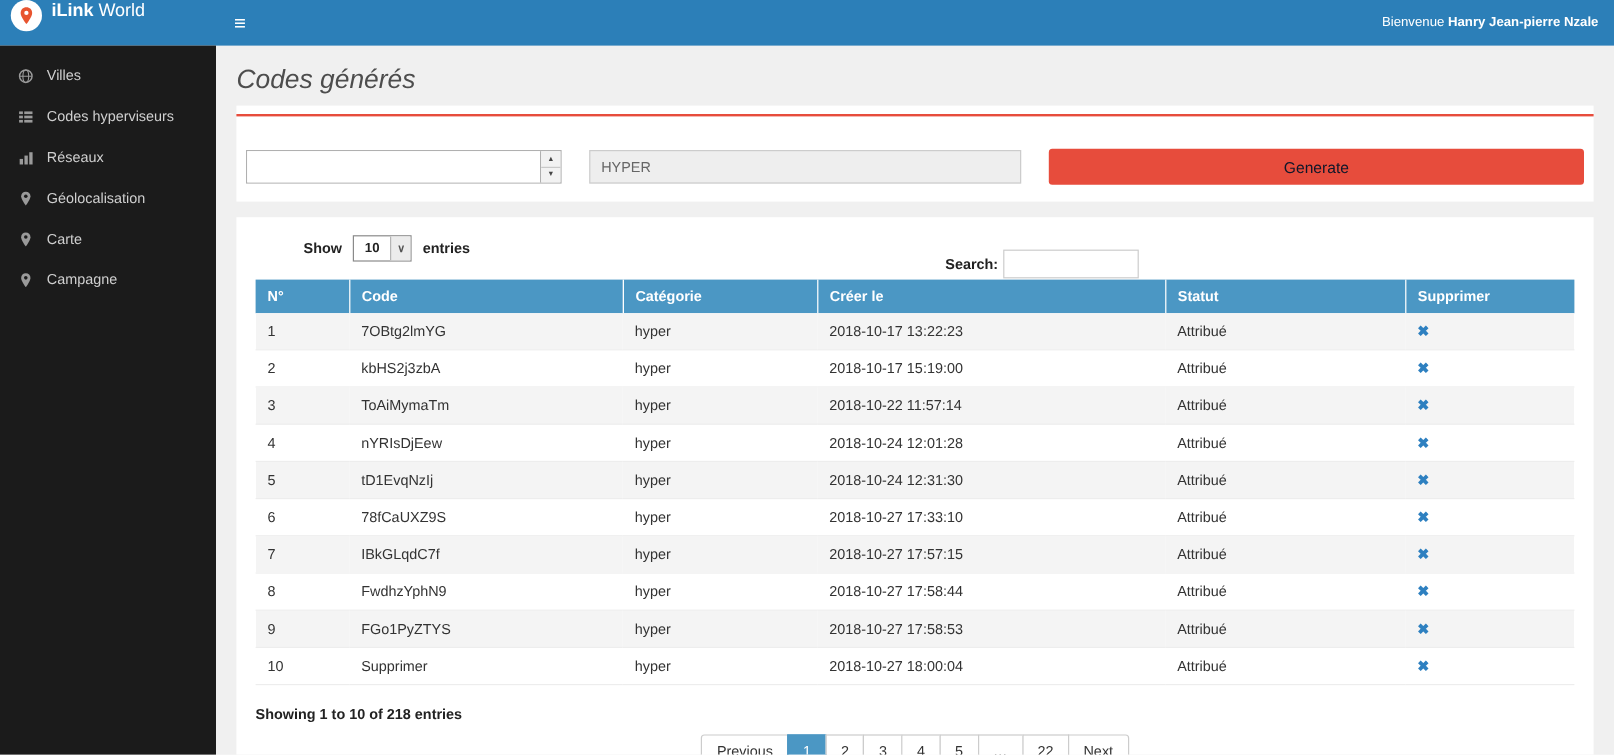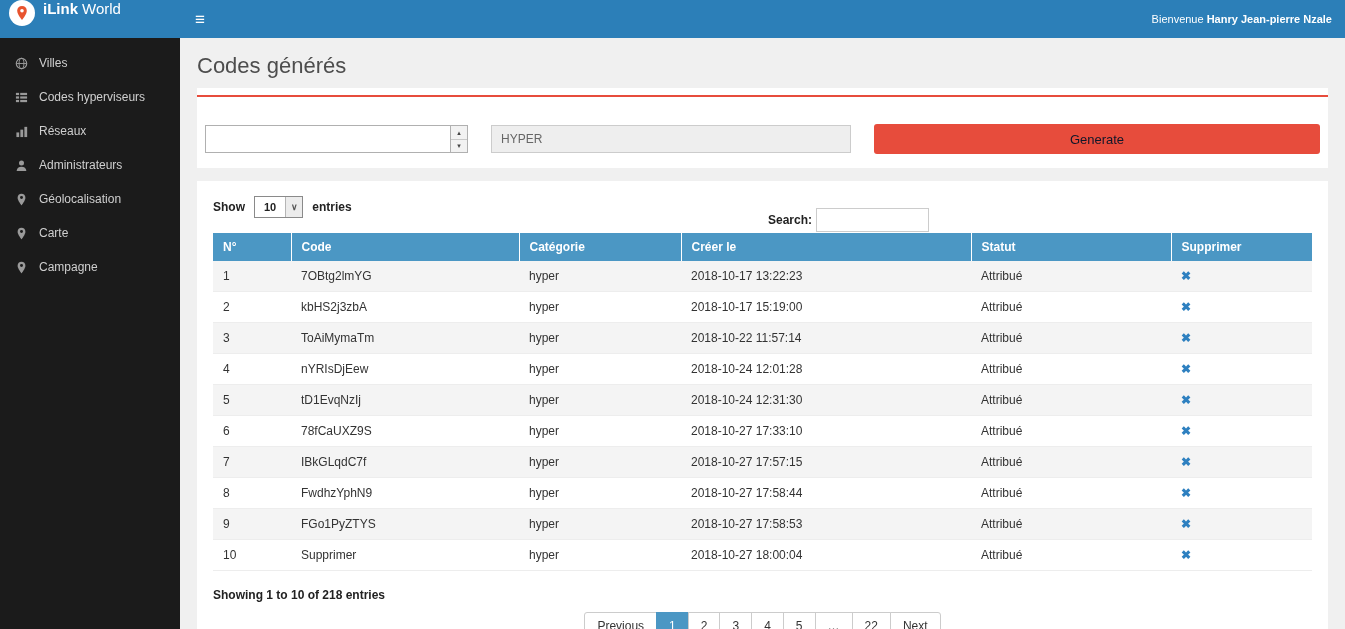--- a/index.html
+++ b/index.html
@@ -21,39 +21,39 @@
   .welcome { margin-left:auto; padding-right:13px; font-size:11px; white-space:nowrap; }
   .welcome b { font-weight:bold; }
 
   
   .layout { display:flex; height:591px; }
   .sidebar { width:180px; flex-shrink:0; background:#1b1b1b; padding-top:8px; }
   .side-item { display:flex; align-items:center; gap:11px; padding:10px 15px; color:#cfcfcf; font-size:12px; cursor:pointer; }
   .sicon { width:13px; height:13px; display:flex; align-items:center; justify-content:center; flex-shrink:0; }
 
   .main { flex:1; padding:0 17px; overflow:hidden; }
-  .page-title { font-size:22px; font-weight:400; color:#4d4d4d; margin:15px 0 9px; }
+  .page-title { font-size:22px; font-weight:400; color:#4d4d4d; margin:15px 0 9px;font-style:italic; }
 
   .card { background:#fff; }
 
   
   .card-form { padding-top:7px; }
   .red-rule { border:none; border-top:2px solid #e74c3c; margin:0; }
   .form-row { display:flex; align-items:center; gap:23px; padding:27px 8px 14px; }
   .spin-wrap { width:263px; height:28px; border:1px solid #b0b0b0; background:#fff; display:flex; }
   .spin-wrap input { flex:1; min-width:0; border:none; outline:none; padding:0 8px; font-size:12px; font-family:inherit; }
   .spinner { width:17px; display:flex; flex-direction:column; border-left:1px solid #b0b0b0; }
   .spinner span { flex:1; display:flex; align-items:center; justify-content:center; font-size:7px; line-height:1; color:#444; background:#f2f2f2; cursor:pointer; }
   .spinner .up { border-bottom:1px solid #c9c9c9; }
   .cat-input { width:360px; height:28px; background:#eee; border:1px solid #ccc; color:#666; font-size:12px; padding:0 9px; font-family:inherit; }
   .generate { flex:1; height:30px; background:#e74c3c; border:none; border-radius:3px; color:#0f172a; font-size:13px; cursor:pointer; font-family:inherit; }
 
   
   .card-table { margin-top:13px; padding:15px 16px 10px; min-height:445px; }
-  .controls { position:relative; height:26px; margin-bottom:11px; }
+  .controls { position:relative; height:26px; margin-bottom:11px;margin-left:40px; }
   .length { display:flex; align-items:center; gap:9px; font-size:12px; font-weight:bold; color:#222; }
   .fake-select { display:inline-flex; height:22px; border:1px solid#8a8a8a; background:#fff; cursor:pointer; }
   .fs-val { padding:0 9px; display:flex; align-items:center; font-size:11px; font-weight:bold; color:#222; }
   .fs-arrow { width:17px; border-left:1px solid #b5b5b5; background:#ececec; display:flex; align-items:center; justify-content:center; font-size:9px; color:#555; }
   .search { position:absolute; left:50.5%; top:12px; display:flex; align-items:center; gap:4px; font-size:12px; font-weight:bold; color:#222; }
   .search input { width:113px; height:24px; border:1px solid #ccc; padding:0 6px; font-size:12px; font-family:inherit; }
 
   table { width:100%; border-collapse:collapse; font-size:12px; color:#333; table-layout:fixed; }
   thead th { background:#4b97c4; color:#fff; text-align:left; font-weight:bold; padding:7px 10px; border-right:1px solid #fff; }
   thead th:last-child { border-right:none; }
@@ -116,29 +116,20 @@
     </div>
     <div class="side-item">
       <span class="sicon">
         <svg width="13" height="13" viewBox="0 0 14 14" fill="#9a9a9a">
             <rect x="1.5" y="8" width="3" height="5"></rect>
             <rect x="5.8" y="5" width="3" height="8"></rect>
             <rect x="10.1" y="2" width="3" height="11"></rect>
           </svg>
       </span>
       <span class="slabel">Réseaux</span>
-    </div>
-    <div class="side-item">
-      <span class="sicon">
-        <svg width="13" height="13" viewBox="0 0 14 14" fill="#9a9a9a">
-            <circle cx="7" cy="4.2" r="2.7"></circle>
-            <path d="M1.8 13c0-3 2.3-4.6 5.2-4.6s5.2 1.6 5.2 4.6z"></path>
-          </svg>
-      </span>
-      <span class="slabel">Administrateurs</span>
     </div>
     <div class="side-item">
       <span class="sicon">
         <svg width="13" height="13" viewBox="0 0 14 14">
             <path d="M7 .8C4.6.8 2.8 2.6 2.8 5c0 3 4.2 8.2 4.2 8.2S11.2 8 11.2 5C11.2 2.6 9.4.8 7 .8z" fill="#9a9a9a"></path>
             <circle cx="7" cy="4.9" r="1.6" fill="#1b1b1b"></circle>
           </svg>
       </span>
       <span class="slabel">Géolocalisation</span>
     </div>

